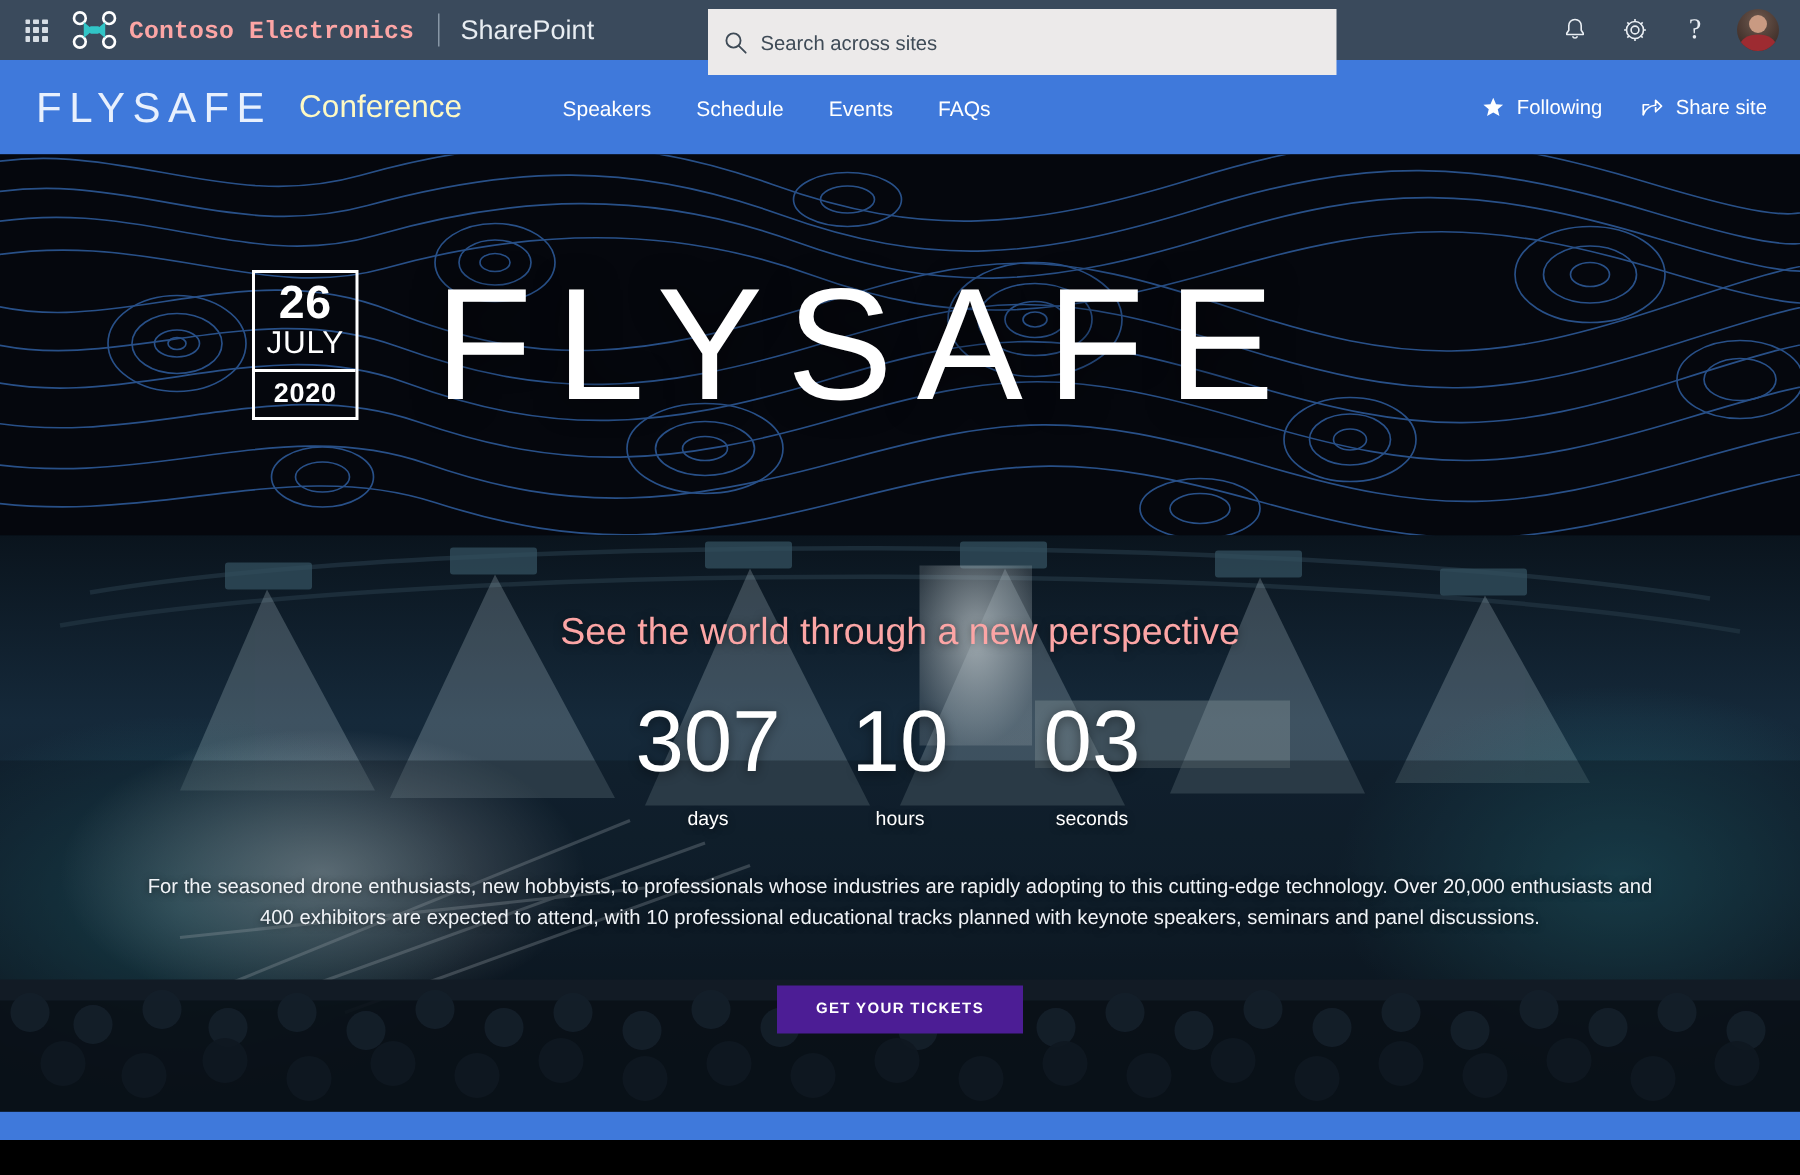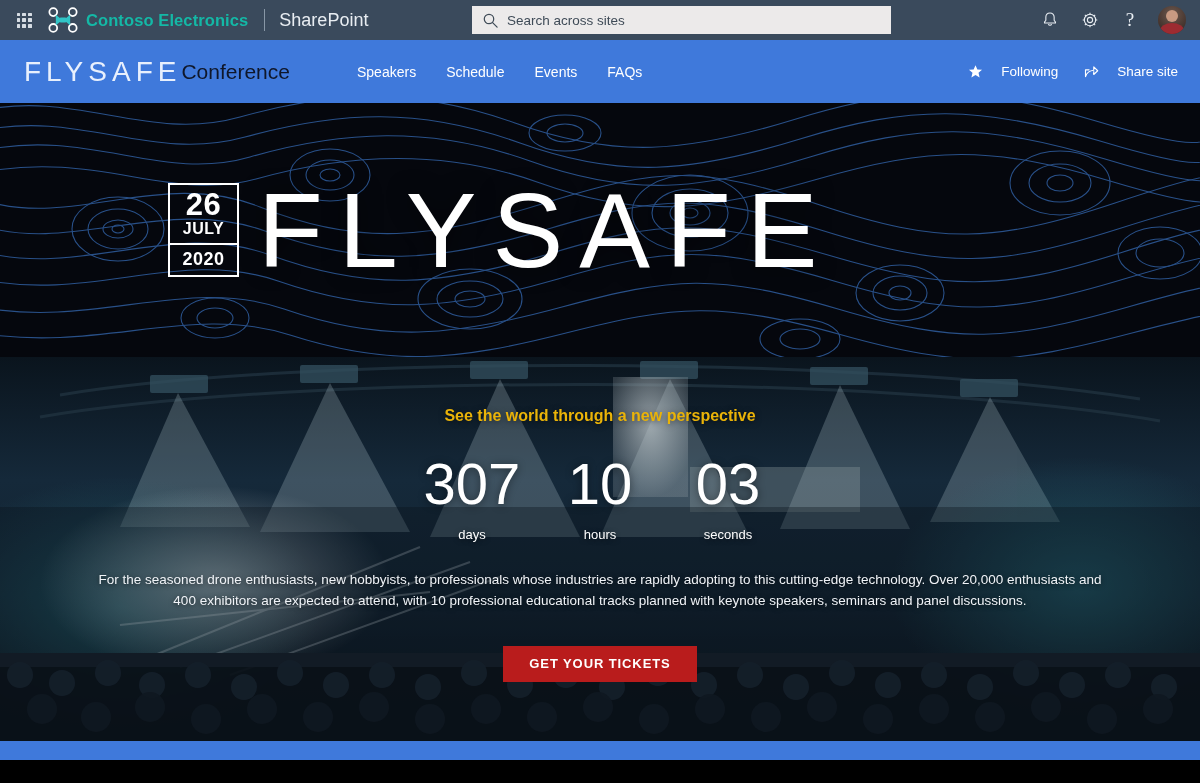--- a/index.html
+++ b/index.html
@@ -41,22 +41,22 @@
   }
 
   .brand-block {
     display: flex;
     align-items: center;
     margin-left: 6px;
     cursor: pointer;
   }
   .drone-logo { width: 30px; height: 26px; margin-right: 8px; flex: none; }
   .brand-name {
-    color: #14b8a6;
-    font-family: Liberation Sans, sans-serif;
+    color: #fca5a5;
+    font-family: Liberation Mono, monospace;
     font-weight: bold;
     font-size: 16.5px;
     letter-spacing: .1px;
     white-space: nowrap;
   }
   .suite-divider {
     width: 1px; height: 22px;
     background: #8897a6;
     margin: 0 14px 0 16px;
   }
@@ -65,21 +65,21 @@
     font-size: 18px;
     white-space: nowrap;
     cursor: pointer;
   }
 
   .search-wrap {
     position: absolute;
     left: 472px;
     top: 6px;
     width: 419px;
-    height: 28px;
+    height: 44px;
     background: #eceaea;
     display: flex;
     align-items: center;
     padding: 0 10px;
   }
   .search-ico { width: 17px; height: 17px; flex: none; margin-right: 8px; }
   .search-input {
     flex: 1;
     border: none;
     outline: none;
@@ -147,22 +147,23 @@
   .site-logo {
     font-size: 28px;
     letter-spacing: 5px;
     color: #e8f0fd;
     font-weight: 300;
     white-space: nowrap;
     cursor: pointer;
   }
   .site-title {
     font-size: 21px;
-    color: #0f172a;
+    color: #fef9c3;
     font-weight: 300;
+    margin-left: 18px;
     white-space: nowrap;
     cursor: pointer;
   }
   .nav-links {
     display: flex;
     align-items: center;
     gap: 30px;
     margin-left: 67px;
   }
   .nav-link {
@@ -173,21 +174,21 @@
   }
   .nav-right {
     margin-left: auto;
     display: flex;
     align-items: center;
     gap: 26px;
   }
   .nav-action {
     display: flex;
     align-items: center;
-    gap: 18px;
+    gap: 8px;
     color: #ffffff;
     font-size: 13.5px;
     white-space: nowrap;
     cursor: pointer;
   }
   .nav-action svg { width: 15px; height: 15px; flex: none; }
 
   
   .topo-banner {
     position: relative;
@@ -210,32 +211,32 @@
     width: 100%;
     padding-left: 168px;
   }
 
   .date-badge {
     width: 71px;
     border: 2px solid #ffffff;
     color: #ffffff;
     text-align: center;
     flex: none;
-    margin-right: 19px;
+    margin-right: 51px;
   }
   .date-top { padding: 4px 0 5px; }
   .date-day {
     font-size: 31px;
     font-weight: 700;
     line-height: 1;
     letter-spacing: .5px;
   }
   .date-month {
-    font-size: 16px;
-    font-weight: 700;
+    font-size: 21px;
+    font-weight: 400;
     line-height: 1.15;
     letter-spacing: .5px;
   }
   .date-year {
     border-top: 2px solid #ffffff;
     font-size: 18px;
     font-weight: 700;
     padding: 4px 0 5px;
     letter-spacing: .5px;
   }
@@ -260,23 +261,23 @@
   .hero-photo { position: absolute; inset: 0; }
   .hero-content {
     position: relative;
     height: 100%;
     display: flex;
     flex-direction: column;
     align-items: center;
     padding-top: 50px;
   }
   .hero-head {
-    font-size: 16px;
-    color: #eab308;
-    font-weight: 700;
+    font-size: 25px;
+    color: #fca5a5;
+    font-weight: 400;
     text-shadow: 0 1px 6px rgba(0,0,0,.5);
   }
   .countdown {
     display: flex;
     align-items: flex-start;
     margin-top: 30px;
     gap: 0;
   }
   .cd-unit {
     width: 128px;
@@ -299,26 +300,26 @@
     width: 1010px;
     margin-top: 28px;
     text-align: center;
     color: #f0f3f7;
     font-size: 13.5px;
     line-height: 1.55;
     text-shadow: 0 1px 5px rgba(0,0,0,.6);
   }
   .cta {
     margin-top: 34px;
-    background: #b91c1c;
+    background: #4c1d95;
     color: #ffffff;
     border: none;
     padding: 10px 26px 11px;
     font-family: "Liberation Sans", sans-serif;
-    font-size: 13px;
+    font-size: 10px;
     font-weight: 600;
     letter-spacing: .9px;
     cursor: pointer;
   }
 
   
   .footer-bar {
     height: 19px;
     background: #3f79db;
   }

